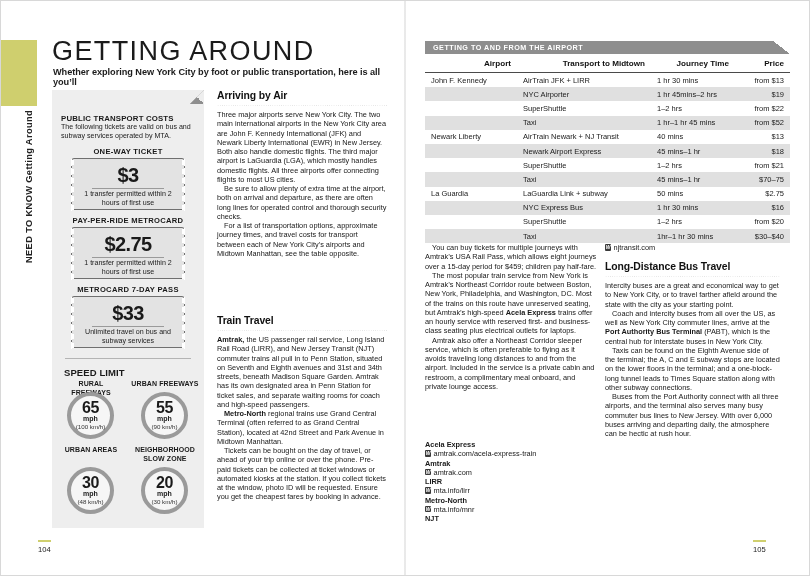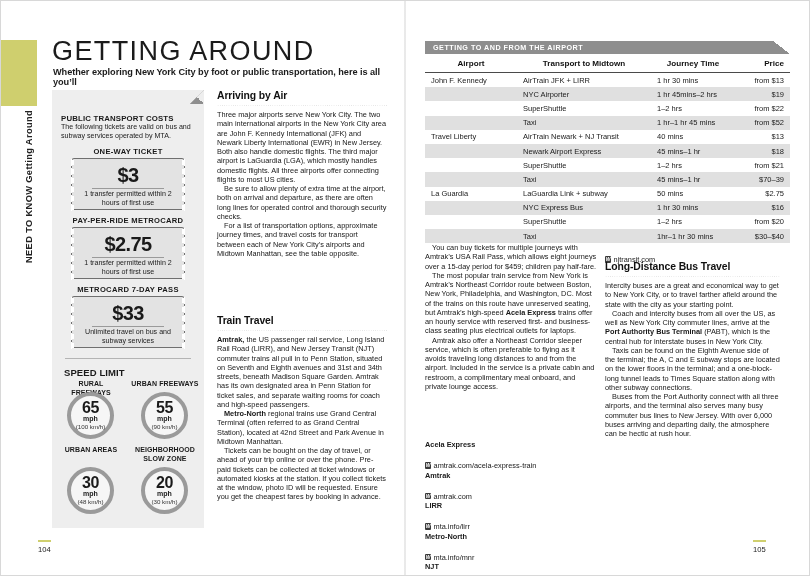--- a/index.html
+++ b/index.html
@@ -148,36 +148,36 @@
   }
   .tbl-head-inner{ position:absolute; left:0; top:0; width:348px; height:13px; background:#8e8e8e;}
   .tbl-head-tri{ position:absolute; left:348px; top:0; width:17px; height:13px;
     background: linear-gradient(to bottom left, #ffffff 50%, #8e8e8e 50%); }
   .tbl-head span{ position:absolute; left:8px; top:0; line-height:13px;
     font-size:7.2px; font-weight:700; letter-spacing:.5px; color:#fff;}
   table.airport{
     width:365px; border-collapse:collapse; table-layout:fixed;
   }
   table.airport th{
-    font-size:8.1px; font-weight:700; text-align:center; padding:5px 6px 4px 6px;
+    font-size:8.1px; font-weight:700; text-align:right; padding:5px 6px 4px 6px;
     border-bottom:1.3px solid #4a4a4a; color:#111;
   }
   table.airport td{
     font-size:7.5px; padding:2.6px 6px; color:#1b1b1b; vertical-align:top;
   }
   table.airport tr.alt td{ background:#e0e0e0; }
   table.airport .c-price{ text-align:right; }
   table.airport col.c1{ width:92px; }
   table.airport col.c2{ width:134px; }
   table.airport col.c3{ width:84px; }
   table.airport col.c4{ width:55px; }
 
   .weblist{ position:absolute; font-size:7.35px; line-height:9.25px; }
   .weblist .nm{ font-weight:700; display:block; }
-  .weblist .url{ display:block; white-space:nowrap;margin-top:12px; }
+  .weblist .url{ display:block; white-space:nowrap; }
   .wicon{
     display:inline-block; width:6.4px; height:6.4px; background:#3a3a3a;
     border-radius:1px; margin-right:2.2px; position:relative; top:.6px;
   }
   .wicon::after{
     content:"W"; position:absolute; left:0; top:-1.2px; width:6.4px;
     font-size:5px; color:#fff; text-align:center; font-weight:700; line-height:8px;
   }
 
   .pagenum{ position:absolute; font-size:7.6px; color:#222; }
@@ -327,42 +327,42 @@
             <td>1–2 hrs</td>
             <td class="c-price">from $22</td>
           </tr>
           <tr class="alt">
             <td></td>
             <td>Taxi</td>
             <td>1 hr–1 hr 45 mins</td>
             <td class="c-price">from $52</td>
           </tr>
           <tr>
-            <td>Travel Liberty</td>
+            <td>Newark Liberty</td>
             <td>AirTrain Newark + NJ Transit</td>
             <td>40 mins</td>
             <td class="c-price">$13</td>
           </tr>
           <tr class="alt">
             <td></td>
             <td>Newark Airport Express</td>
             <td>45 mins–1 hr</td>
             <td class="c-price">$18</td>
           </tr>
           <tr>
             <td></td>
             <td>SuperShuttle</td>
             <td>1–2 hrs</td>
             <td class="c-price">from $21</td>
           </tr>
           <tr class="alt">
             <td></td>
             <td>Taxi</td>
             <td>45 mins–1 hr</td>
-            <td class="c-price">$70–39</td>
+            <td class="c-price">$70–75</td>
           </tr>
           <tr>
             <td>La Guardia</td>
             <td>LaGuardia Link + subway</td>
             <td>50 mins</td>
             <td class="c-price">$2.75</td>
           </tr>
           <tr class="alt">
             <td></td>
             <td>NYC Express Bus</td>

